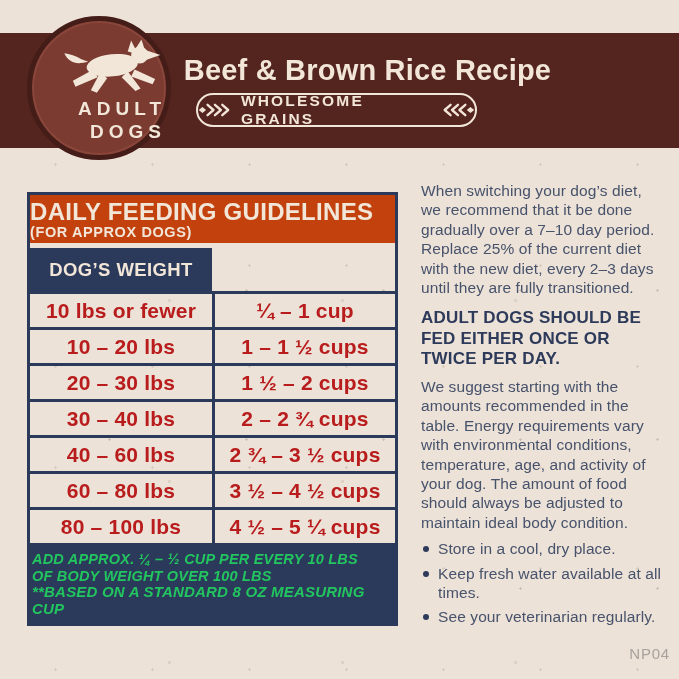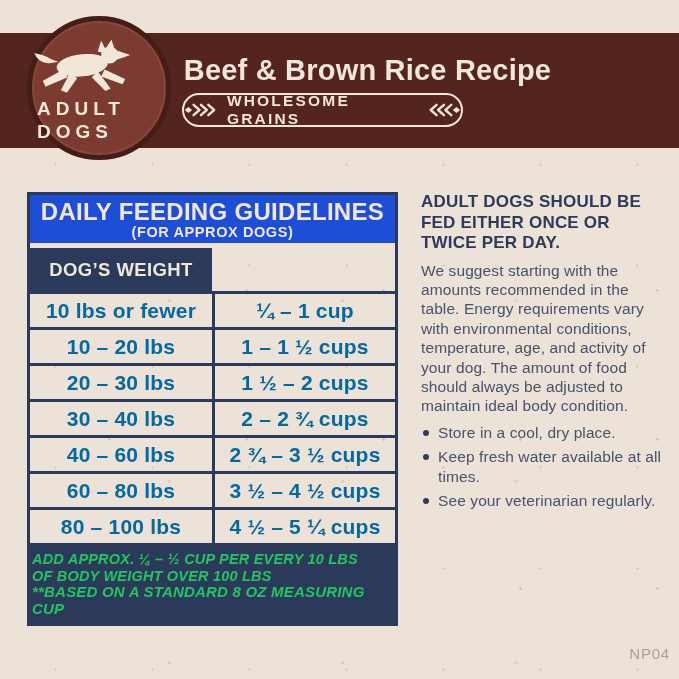--- a/index.html
+++ b/index.html
@@ -14,56 +14,56 @@
     background-size:97px 101px,137px 149px,173px 181px;
     background-position:7px 13px,41px 67px,83px 29px;
   }
   
   .header-band{position:absolute;left:0;top:33px;width:679px;height:115px;background:#54241E;}
   .recipe-title{
     position:absolute;left:180px;top:54px;width:375px;text-align:center;
     color:#F2E6D8;font-size:29px;font-weight:bold;letter-spacing:.2px;
   }
   .grains-pill{
-    position:absolute;left:182px;top:93px;width:281px;height:34px;
+    position:absolute;left:196px;top:93px;width:281px;height:34px;
     border:2px solid #F2E6D8;border-radius:19px;box-sizing:border-box;
     display:flex;align-items:center;justify-content:center;gap:9px;
   }
   .grains-label{color:#F2E6D8;font-size:15.5px;font-weight:bold;letter-spacing:2.2px;}
   .wheat{display:block;}
   
   .logo-badge{
     position:absolute;left:27px;top:16px;width:144px;height:144px;border-radius:50%;
     background:#7B3B31;border:5px solid #451D18;box-sizing:border-box;
     box-shadow:inset 0 0 0 2px #8A463A;
-    display:flex;flex-direction:column;align-items:flex-start;
+    display:flex;flex-direction:column;align-items:flex-end;
   }
   .logo-dog{margin-top:16px;}
   .logo-line{color:#F2E6D8;font-weight:bold;font-size:19px;letter-spacing:5px;line-height:23px;text-indent:5px;}
   
   .feeding-table{
     position:absolute;left:27px;top:192px;width:371px;box-sizing:border-box;
     border:3px solid #2B3A5B;
   }
-  .tbl-title{background:#1d4ed8;color:#F2E6D8;text-align:center;height:48px;padding-top:4px;box-sizing:border-box;}
+  .tbl-title{background:#c2410c;color:#F2E6D8;text-align:left;height:48px;padding-top:4px;box-sizing:border-box;}
   .tbl-title .t1{font-size:24px;font-weight:bold;letter-spacing:.3px;line-height:26px;}
   .tbl-title .t2{font-size:14.5px;font-weight:bold;letter-spacing:.6px;line-height:15px;}
   .tbl-gap{height:5px;}
   .tbl-head{display:flex;height:43px;}
   .tbl-head .th{
     background:#2B3A5B;color:#F2E6D8;font-size:18.5px;font-weight:bold;letter-spacing:.4px;
     display:flex;align-items:center;justify-content:center;
   }
   .tbl-head .th.c1{width:182px;}
   .tbl-head .th.c2{flex:1;}
   .tbl-head .th-gap{width:3px;}
   .row{display:flex;height:33px;border-top:3px solid #2B3A5B;}
   .row .cell{
     display:flex;align-items:center;justify-content:center;
-    color:#0369a1;font-size:21px;font-weight:bold;letter-spacing:.2px;
+    color:#b91c1c;font-size:21px;font-weight:bold;letter-spacing:.2px;
   }
   .row .cell.c1{width:182px;}
   .row .cell.c2{flex:1;border-left:3px solid #2B3A5B;}
   .tbl-foot{
     border-top:3px solid #2B3A5B;background:#2B3A5B;color:#22c55e;text-align:left;
     padding:5px 2px 6px;
     font-style:italic;
   }
   .tbl-foot .fl{font-size:14.5px;font-weight:bold;line-height:16.5px;letter-spacing:.2px;}
   .tbl-foot .fl.note{font-size:15px;}
@@ -173,20 +173,21 @@
   </div>
 
   <div class="tbl-foot">
     <div class="fl">ADD APPROX. ¼ – ½ CUP PER EVERY 10 LBS</div>
     <div class="fl">OF BODY WEIGHT OVER 100 LBS</div>
     <div class="fl note">**BASED ON A STANDARD 8 OZ MEASURING CUP</div>
   </div>
 </div>
 
 <div class="sidebar">
+  <p>When switching your dog’s diet, we recommend that it be done gradually over a 7–10 day period. Replace 25% of the current diet with the new diet, every 2–3 days until they are fully transitioned.</p>
   <h3>ADULT DOGS SHOULD BE FED EITHER ONCE OR TWICE PER DAY.</h3>
   <p>We suggest starting with the amounts recommended in the table. Energy requirements vary with environmental conditions, temperature, age, and activity of your dog. The amount of food should always be adjusted to maintain ideal body condition.</p>
   <ul>
     <li>Store in a cool, dry place.</li>
     <li>Keep fresh water available at all times.</li>
     <li>See your veterinarian regularly.</li>
   </ul>
 </div>
 
 <div class="sku-code">NP04</div>

